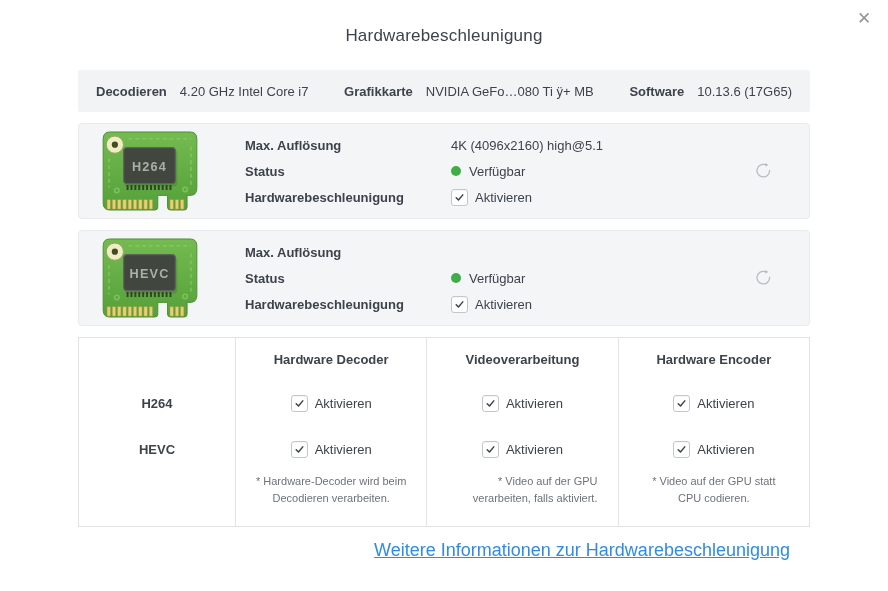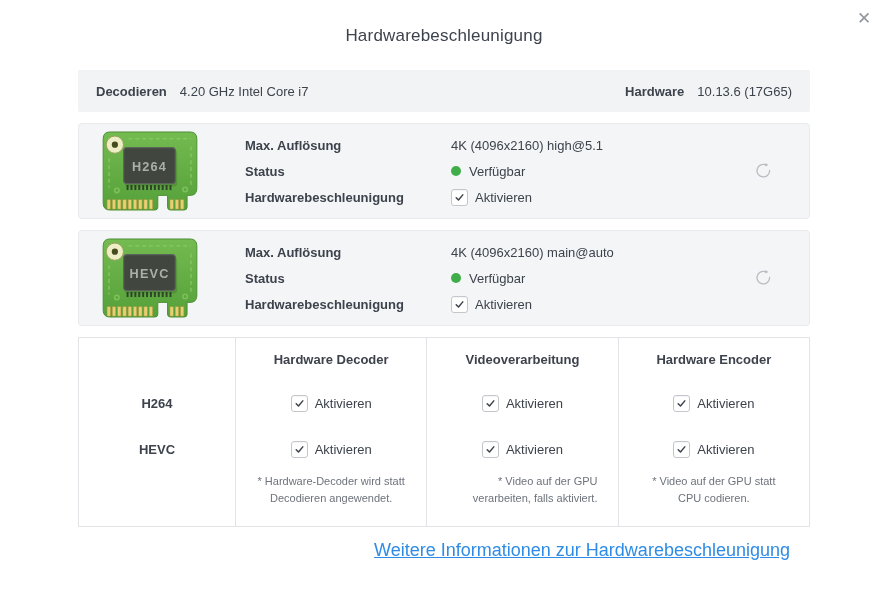--- a/index.html
+++ b/index.html
@@ -74,21 +74,25 @@
   <h1 class="title">Hardwarebeschleunigung</h1>
 
   <div class="content">
 
     <div class="info-bar">
       <div class="info-pair">
         <span class="lbl">Decodieren</span>
         <span class="val">4.20 GHz Intel Core i7</span>
       </div>
       <div class="info-pair">
-        <span class="lbl">Hardware</span>
+        <span class="lbl">Grafikkarte</span>
+        <span class="val">NVIDIA GeFo…080 Ti ÿ+ MB</span>
+      </div>
+      <div class="info-pair">
+        <span class="lbl">Software</span>
         <span class="val">10.13.6 (17G65)</span>
       </div>
     </div>
 
     <div class="card">
       <svg class="chip" viewBox="0 0 100 82">
         <defs>
           <linearGradient id="pcb1" x1="0" y1="0" x2="0" y2="1">
             <stop offset="0" stop-color="#74bb50"></stop>
               <stop offset="1" stop-color="#55a03a"></stop>
@@ -212,21 +216,20 @@
             <rect x="43.8" y="70.5" width="3.4" height="9.5"></rect>
             <rect x="49.2" y="70.5" width="3.4" height="9.5"></rect>
           <rect x="70.5" y="70.5" width="3.4" height="9.5"></rect>
             <rect x="75.9" y="70.5" width="3.4" height="9.5"></rect>
             <rect x="81.3" y="70.5" width="3.4" height="9.5"></rect>
         </g>
       </svg>
       <div class="rows">
         <div class="row">
           <span class="lbl">Max. Auflösung</span>
-          <span class="val">4K (4096x2160) main@auto</span>
         </div>
         <div class="row">
           <span class="lbl">Status</span>
           <span class="status-val">
             <span class="dot"></span>
             <span>Verfügbar</span>
           </span>
         </div>
         <div class="row">
           <span class="lbl">Hardwarebeschleunigung</span>
@@ -312,21 +315,21 @@
               <svg width="11" height="11" viewBox="0 0 12 12">
                 <path d="M2.4 6.3 L4.9 8.8 L9.6 3.1" stroke="#3c424a" stroke-width="1.6" fill="none" stroke-linecap="round" stroke-linejoin="round"></path>
               </svg>
             </span>
           <span>Aktivieren</span>
         </label>
       </div>
 
       <div class="cell"></div>
       <div class="cell bl note">
-          <span class="w170">* Hardware-Decoder wird statt Decodieren angewendet.</span>
+          <span class="w170">* Hardware-Decoder wird beim Decodieren verarbeiten.</span>
         </div>
       <div class="cell bl note">
           <span class="w150">* Video auf der GPU verarbeiten, falls aktiviert.</span>
         </div>
       <div class="cell bl note">
           <span class="w140">* Video auf der GPU statt CPU codieren.</span>
         </div>
     </div>
 
     <div class="footer">

